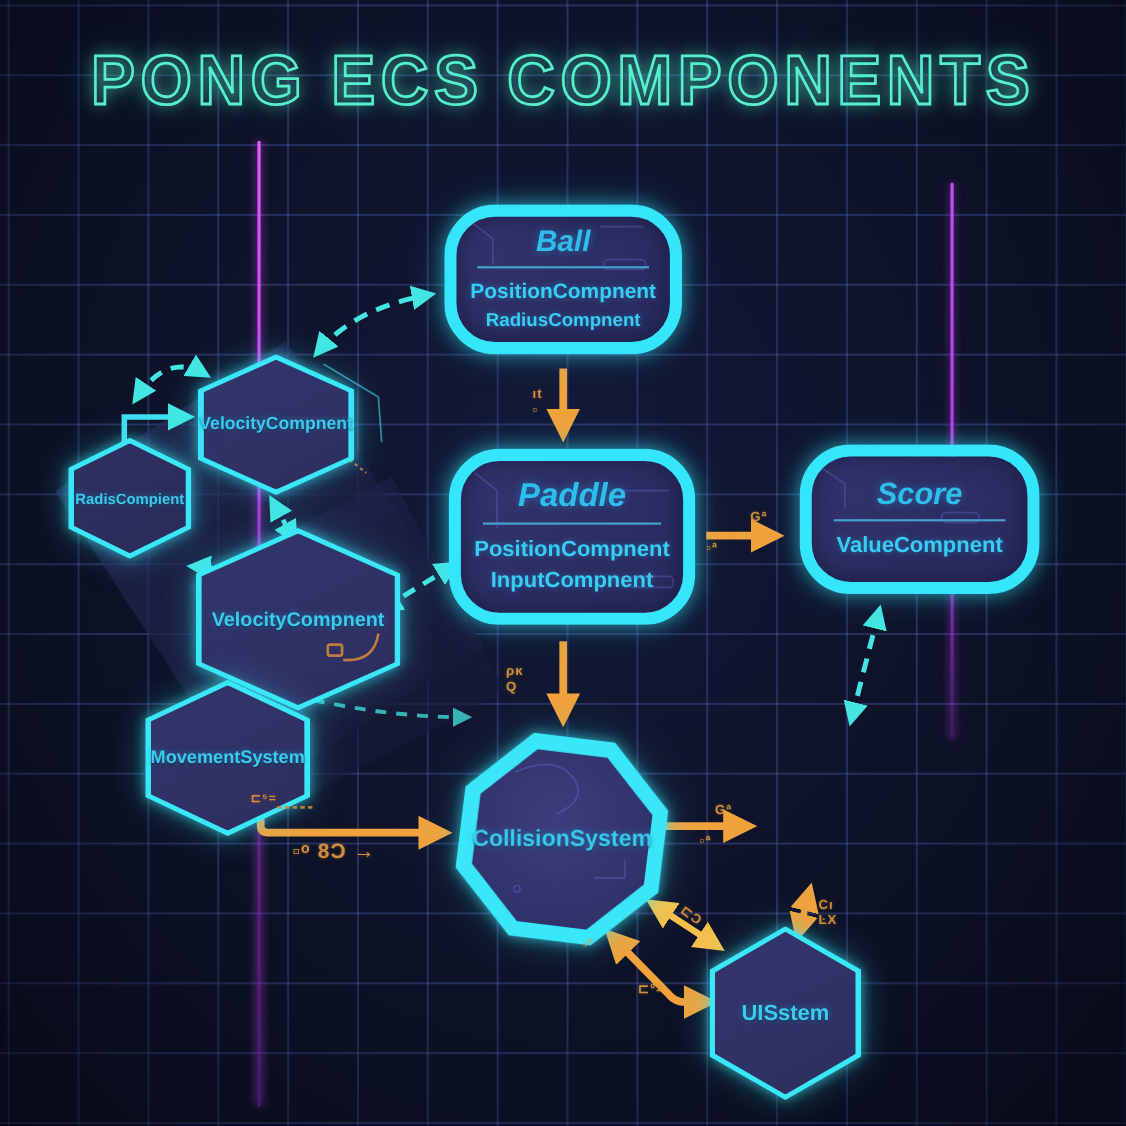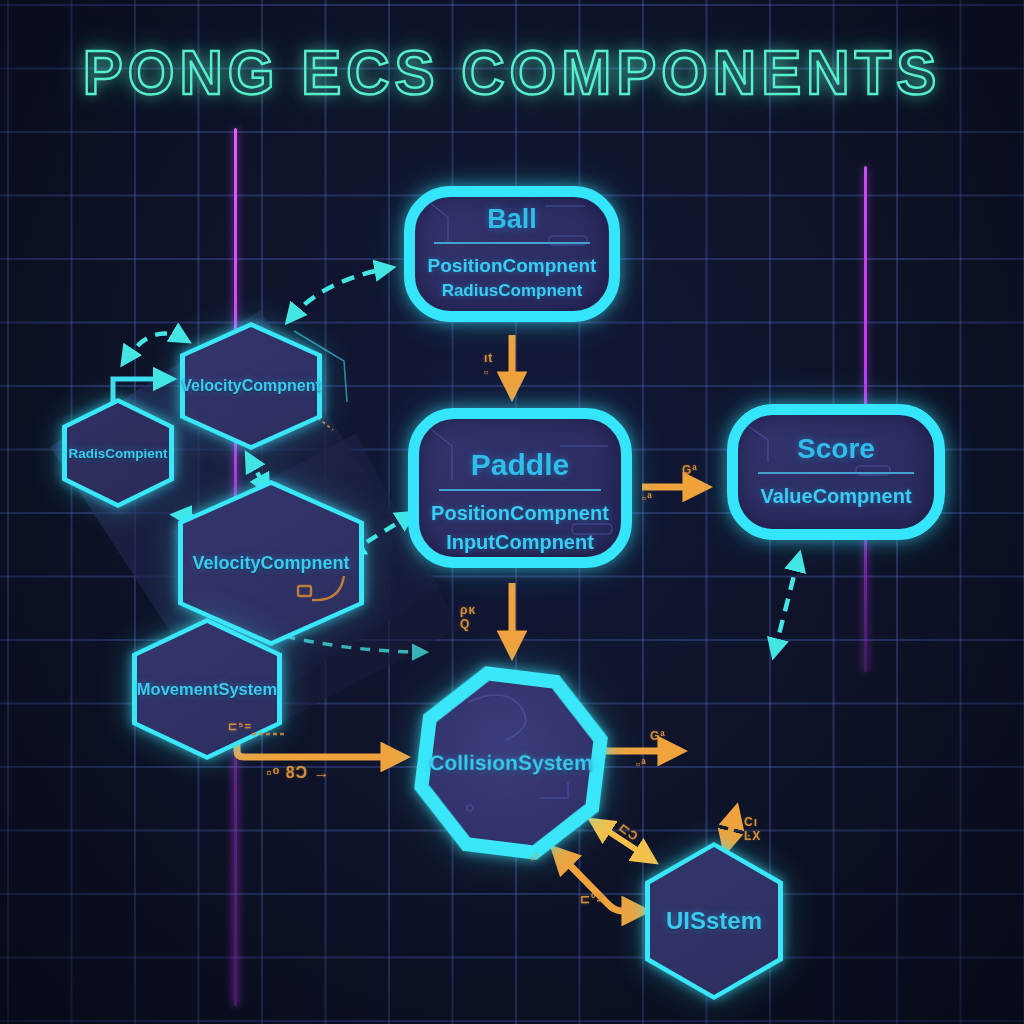--- a/index.html
+++ b/index.html
@@ -46,28 +46,28 @@
   
   svg.arrows{position:absolute;left:0;top:0;z-index:3;}
   svg.traces{position:absolute;left:0;top:0;z-index:6;pointer-events:none;}
   
   .entity{
     position:absolute;z-index:5;border:11px solid #35e5fb;border-radius:46px;
     background:linear-gradient(145deg,#35366f 0%,#2c2d62 60%,#2a2b5e 100%);
     box-shadow:0 0 16px rgba(56,229,250,.55),0 0 36px rgba(56,229,250,.22),inset 0 0 26px rgba(18,18,54,.65);
     display:flex;flex-direction:column;align-items:center;justify-content:center;
   }
-  .entity .e-title{font-weight:bold;color:#2fbdeb;text-shadow:0 0 8px rgba(40,170,230,.5);}
+  .entity .e-title{font-weight:bold;color:#2fbdeb;text-shadow:0 0 8px rgba(40,170,230,.5);font-style:italic;}
   .entity .e-div{height:2px;background:rgba(72,192,232,.8);width:80%;margin:7px 0 8px 0;}
   .entity .e-comp{font-weight:bold;color:#38cdf4;text-shadow:0 0 6px rgba(40,190,240,.4);line-height:1.45;}
   #ball{left:404px;top:186px;width:216px;height:136px;}
   #ball .e-title{font-size:27px;}
   #ball .e-comp{font-size:19px;}
   #ball .e-comp.small{font-size:17px;}
-  #paddle{left:408px;top:408px;width:224px;height:160px;justify-content:flex-end;}
+  #paddle{left:408px;top:408px;width:224px;height:160px;}
   #paddle .e-title{font-size:30px;}
   #paddle .e-comp{font-size:20px;}
   #score-box{left:727px;top:404px;width:218px;height:136px;}
   #score-box .e-title{font-size:28px;text-align:center;}
   #score-box .e-comp{font-size:20px;}
   
   .hexwrap{position:absolute;z-index:5;filter:drop-shadow(0 0 6px rgba(62,230,248,.65)) drop-shadow(0 0 16px rgba(62,230,248,.28));}
   .hex{width:100%;height:100%;background:#39e7f8;
     clip-path:polygon(50% 0%,100% 25%,100% 75%,50% 100%,0% 75%,0% 25%);position:relative;}
   .hex .fill{position:absolute;inset:5px;background:linear-gradient(150deg,#34356c,#2d2e5f);
@@ -88,21 +88,21 @@
   #hx-rad .fill{background:linear-gradient(150deg,#303163,#2a2b58);}
   #hx-vel2{left:178px;top:480px;width:186px;height:166px;}
   #hx-vel2 .nlabel{font-size:18px;}
   #hx-mov{left:132px;top:618px;width:150px;height:142px;}
   #hx-mov .nlabel{font-size:16.5px;}
   #oct-col{left:418px;top:670px;width:186px;height:186px;transform:rotate(7deg);}
   #oct-col .nlabel{font-size:21px;transform:rotate(-7deg);}
   #hx-scs{left:692px;top:668px;width:138px;height:146px;}
   #hx-scs .nlabel{font-size:19px;}
   #hx-ui{left:645px;top:842px;width:138px;height:158px;}
-  #hx-ui .nlabel{font-size:24px;}
+  #hx-ui .nlabel{font-size:20px;}
   
   .glyph{
     position:absolute;z-index:7;font-size:12px;font-weight:bold;color:#e09a3e;
     letter-spacing:1px;white-space:pre;line-height:1.15;opacity:.92;
     text-shadow:0 0 3px rgba(210,130,40,.5);
   }
 </style>
 </head>
 <body>
 
@@ -236,21 +236,21 @@
       <path d="M252 734 h32" stroke-dasharray="4 3"></path>
     </g>
   </svg>
 
   <span class="glyph" style="left:484px;top:352px;">ıt
 ▫</span>
   <span class="glyph" style="left:682px;top:464px;">Gª</span>
   <span class="glyph" style="left:642px;top:492px;">▫ª</span>
   <span class="glyph" style="left:460px;top:604px;">ρκ
 Q</span>
-  <span class="glyph" style="left:266px;top:764px;font-size:16px;">▫ᵒ 8Ɔ →</span>
+  <span class="glyph" style="left:266px;top:764px;font-size:19px;">▫ᵒ 8Ɔ →</span>
   <span class="glyph" style="left:650px;top:730px;">Gª</span>
   <span class="glyph" style="left:636px;top:758px;">▫ª</span>
   <span class="glyph" style="left:618px;top:826px;transform:rotate(38deg);">⊏Ɔ</span>
   <span class="glyph" style="left:530px;top:850px;transform:rotate(-42deg);">▫▫</span>
   <span class="glyph" style="left:580px;top:893px;">⊏º=</span>
   <span class="glyph" style="left:744px;top:816px;">Cı
 ĿX</span>
   <span class="glyph" style="left:228px;top:720px;font-size:11px;">⊏⁵=</span>
 
 </div>

